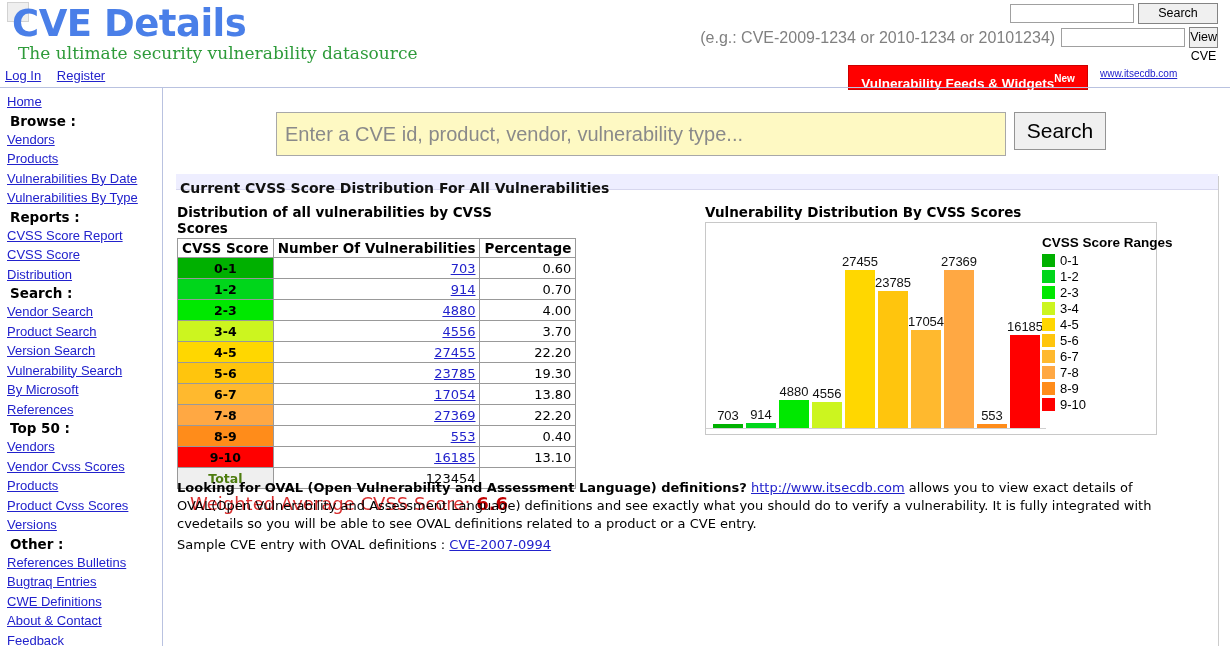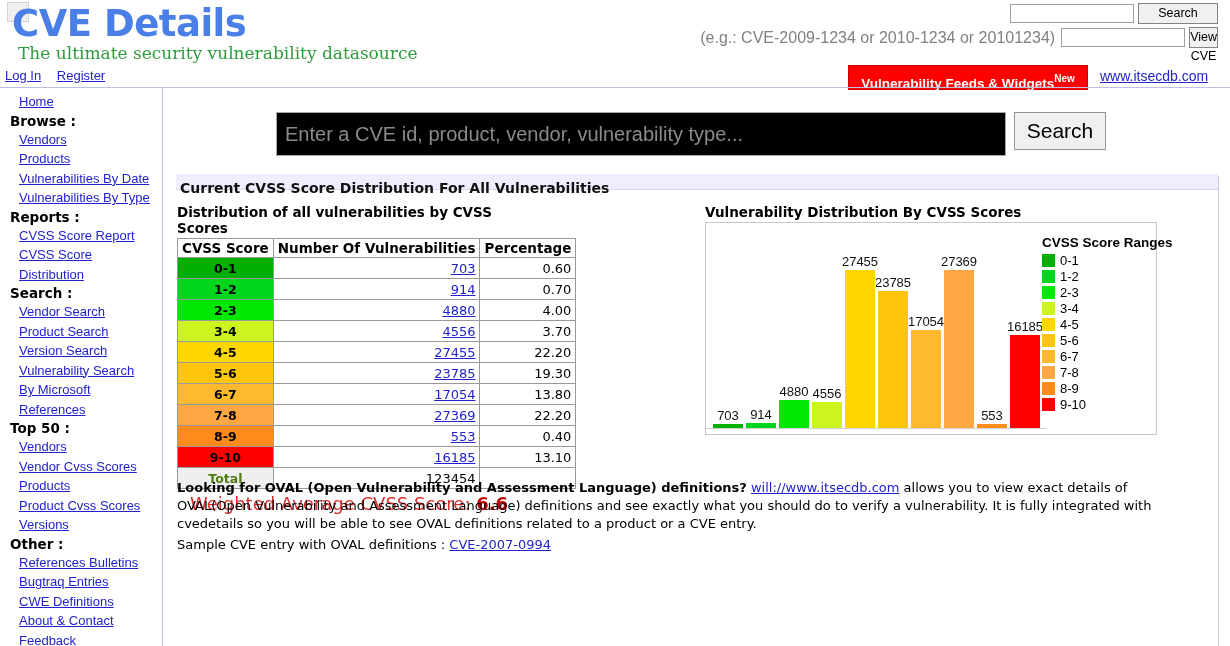--- a/index.html
+++ b/index.html
@@ -53,46 +53,46 @@
   #feeds-badge {
     position:absolute; left:848px; top:65px;
     width:240px; height:25px;
     background:#ff0000; color:#ffffff;
     font-size:13.5px; font-weight:bold;
     text-align:center; line-height:25px;
     border:1px solid #cc0000;
     white-space:nowrap;
   }
   #feeds-badge .sup { font-size:10px; vertical-align:super; }
-  #itsecdb-link { position:absolute; left:1100px; top:68px; font-size:14px; }
+  #itsecdb-link { position:absolute; left:1100px; top:68px; font-size:10px; }
 
   #headrule { position:absolute; left:0; top:87px; width:1230px; height:1px; background:#b9c2e0; }
 
   
   #wrap { position:relative; width:1230px; height:558px; }
   #sidebar {
     position:absolute; left:0; top:0; width:163px; height:558px;
     border-right:1px solid #b9c2e0; padding-top:4px;
   }
   .nav-head {
     font-weight:bold; font-size:13.5px; color:#000; padding:1px 0 1px 10px;
     font-family:"DejaVu Sans", sans-serif;
   }
-  .nav-link { padding:1px 0 1px 19px; font-size:13px; line-height:17.5px; }
+  .nav-link { padding:1px 0 1px 7px; font-size:13px; line-height:17.5px; }
   .nav-link a { color:#2222cc; }
 
   #main { position:absolute; left:164px; top:0; width:1055px; height:558px; }
   #contentborder {
     position:absolute; left:1218px; top:88px; width:1px; height:558px; background:#cccccc;
   }
 
   
   #bigsearch { display:flex; align-items:flex-start; padding:24px 0 0 112px; }
   #bigsearch-input {
-    width:730px; height:44px; border:1px solid #a8a8a8; background:#000000;
+    width:730px; height:44px; border:1px solid #a8a8a8; background:#fef9c3;
     font-size:20px; color:#8a8a8a; padding:0 8px;
     font-family:"Liberation Sans", sans-serif;
   }
   #bigsearch-input::placeholder { color:#8a8a8a; opacity:1; }
   #bigsearch-btn {
     margin-left:8px; width:92px; height:38px;
     border:1px solid #949494; background:#f0f0f0;
     font-size:21px; font-family:"Liberation Sans", sans-serif; cursor:pointer;
   }
 
@@ -415,21 +415,21 @@
                   <span class="legend-swatch" style="background: rgb(255, 0, 0);"></span>
                   <span class="legend-text">9-10</span>
                 </div>
               </div>
           </div>
         </div>
       </div>
 
       <div id="oval">
         <span><b>Looking for OVAL (Open Vulnerability and Assessment Language) definitions?</b></span>
-        <a href="#">will://www.itsecdb.com</a><span> allows you to view exact details of OVAL(Open Vulnerability and Assessment Language) definitions and see exactly what you should do to verify a vulnerability. It is fully integrated with cvedetails so you will be able to see OVAL definitions related to a product or a CVE entry.</span>
+        <a href="#">http://www.itsecdb.com</a><span> allows you to view exact details of OVAL(Open Vulnerability and Assessment Language) definitions and see exactly what you should do to verify a vulnerability. It is fully integrated with cvedetails so you will be able to see OVAL definitions related to a product or a CVE entry.</span>
         <div class="sample">
           <span>Sample CVE entry with OVAL definitions : </span><a href="#">CVE-2007-0994</a>
         </div>
       </div>
 
     </div>
   </div>
 
   <div id="contentborder"></div>
 </div>

